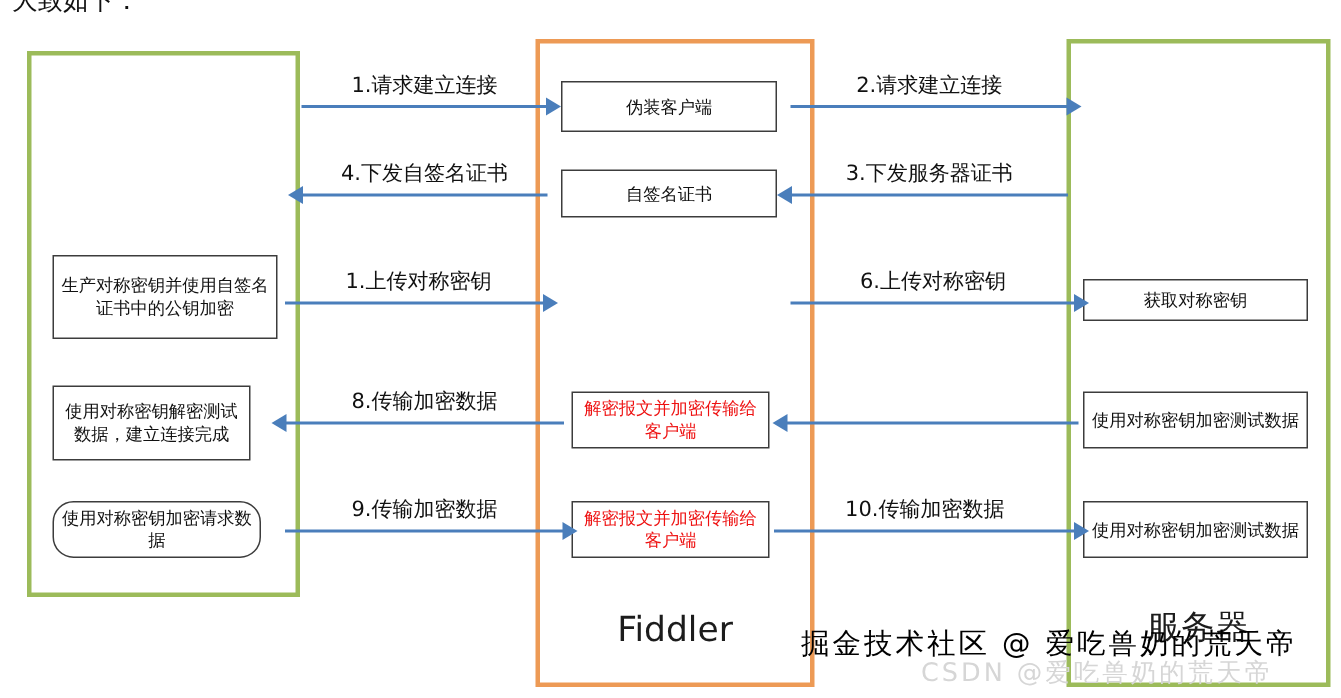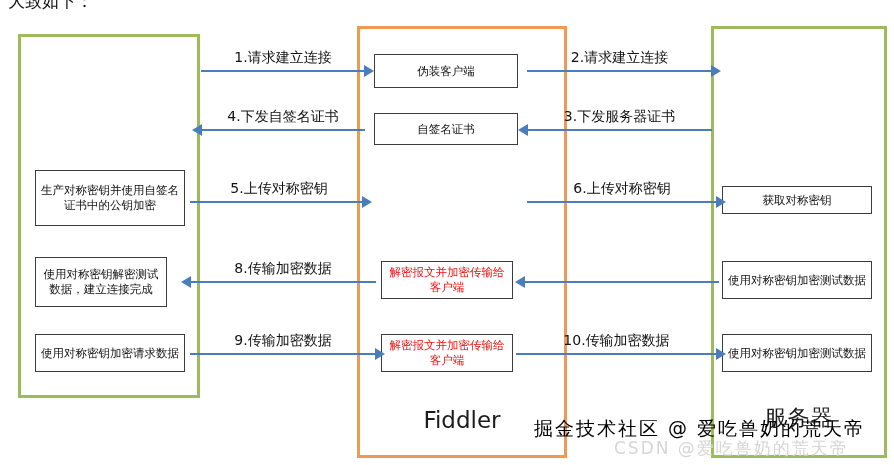--- a/index.html
+++ b/index.html
@@ -12,21 +12,21 @@
 
   
   .top-cut{
     position:absolute;left:8px;top:-10px;width:200px;height:22px;
     font-size:17px;line-height:22px;color:#111;overflow:hidden;white-space:nowrap;
   }
 
   
   .lane{position:absolute;box-sizing:border-box;background:#fff;}
   .lane.client {left:18px;  top:34px; width:182px; height:364px; border:3px solid #9CBB5A;font-weight:bold;}
-  .lane.fiddler{left:357px; top:26px; width:210px; height:432px; border:3px solid #ED9A55;padding-left:48px;}
+  .lane.fiddler{left:357px; top:26px; width:186px; height:432px; border:3px solid #ED9A55;padding-left:48px;}
   .lane.server {left:711px; top:26px; width:176px; height:432px; border:3px solid #9CBB5A;}
 
   .lane-title{
     position:absolute;left:0;right:0;bottom:22px;text-align:center;
     font-size:22px;letter-spacing:1px;color:#1c1c1c;
   }
   .lane-title.latin{font-size:23px;letter-spacing:0px;}
 
   
   .pbox{
@@ -82,21 +82,21 @@
 
 
   <div class="pbox red" style="left: 381px; top: 261px; width: 132px; height: 38px; border-color: rgb(60, 60, 60); color: rgb(238, 17, 17);">解密报文并加密传输给客户端</div>
 
   <div class="pbox red" style="left: 381px; top: 334px; width: 132px; height: 38px; border-color: rgb(60, 60, 60); color: rgb(238, 17, 17);">解密报文并加密传输给客户端</div>
 
   <div class="pbox" style="left: 35px; top: 170px; width: 150px; height: 56px; border-color: rgb(60, 60, 60);">生产对称密钥并使用自签名证书中的公钥加密</div>
 
   <div class="pbox" style="left: 35px; top: 257px; width: 132px; height: 50px; border-color: rgb(60, 60, 60);">使用对称密钥解密测试数据，建立连接完成</div>
 
-  <div class="pbox" style="left: 35px; top: 334px; width: 150px; height: 38px; border-color: rgb(60, 60, 60);">使用对称密钥加密请求数据</div>
+  <div class="pbox" style="left: 35px; top: 334px; width: 139px; height: 38px; border-color: rgb(60, 60, 60); border-radius: 14px;">使用对称密钥加密请求数据</div>
 
   <div class="pbox" style="left: 722px; top: 186px; width: 150px; height: 28px; border-color: rgb(60, 60, 60);">获取对称密钥</div>
 
   <div class="pbox" style="left: 722px; top: 261px; width: 150px; height: 38px; border-color: rgb(60, 60, 60);">使用对称密钥加密测试数据</div>
 
   <div class="pbox" style="left: 722px; top: 334px; width: 150px; height: 38px; border-color: rgb(60, 60, 60);">使用对称密钥加密测试数据</div>
 
   <div class="arrow right" style="left: 201px; top: 70px; width: 164px; background: rgb(74, 126, 187);">
       <i class="head" style="border-left-color: rgb(74, 126, 187);"></i>
     </div>
@@ -113,21 +113,21 @@
   <div class="alabel" style="left:527px;top:109px;width:185px;">3.下发服务器证书</div>
 
   <div class="arrow left" style="left: 201px; top: 129px; width: 164px; background: rgb(74, 126, 187);">
       <i class="head" style="border-right-color: rgb(74, 126, 187);"></i>
     </div>
   <div class="alabel" style="left:201px;top:109px;width:164px;">4.下发自签名证书</div>
 
   <div class="arrow right" style="left: 190px; top: 201px; width: 173px; background: rgb(74, 126, 187);">
       <i class="head" style="border-left-color: rgb(74, 126, 187);"></i>
     </div>
-  <div class="alabel" style="left:195px;top:181px;width:168px;">5.上传对称密钥</div>
+  <div class="alabel" style="left:195px;top:181px;width:168px;">1.上传对称密钥</div>
 
   <div class="arrow right" style="left: 527px; top: 201px; width: 190px; background: rgb(74, 126, 187);">
       <i class="head" style="border-left-color: rgb(74, 126, 187);"></i>
     </div>
   <div class="alabel" style="left:527px;top:181px;width:190px;">6.上传对称密钥</div>
 
   <div class="arrow left" style="left: 524px; top: 281px; width: 195px; background: rgb(74, 126, 187);">
       <i class="head" style="border-right-color: rgb(74, 126, 187);"></i>
     </div>
 

